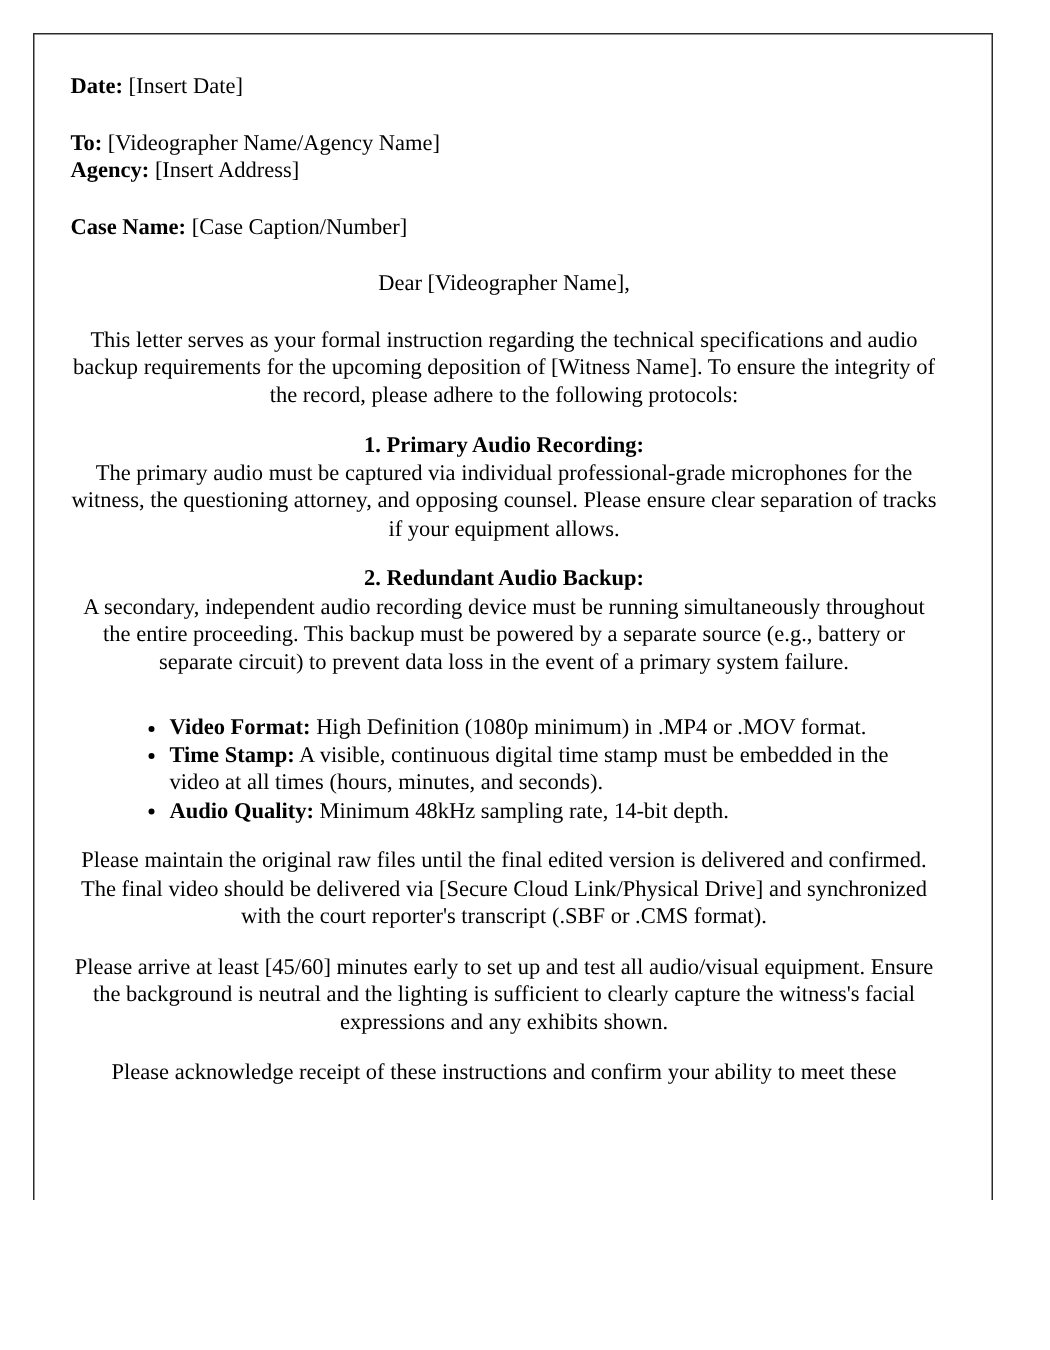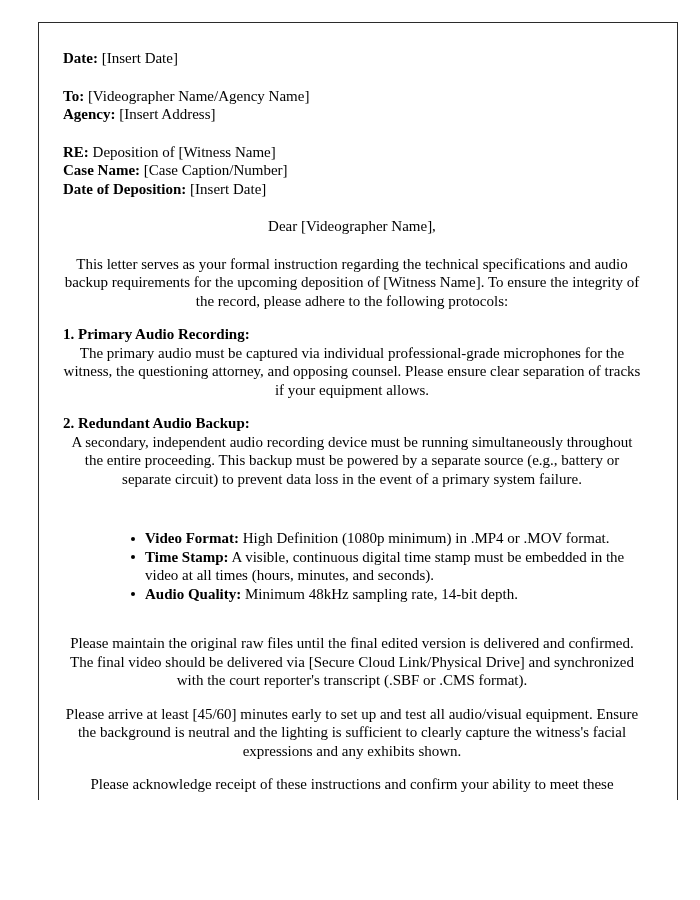--- a/index.html
+++ b/index.html
@@ -10,21 +10,21 @@
   body {
     width: 700px;
     height: 900px;
     font-family: "Liberation Serif", "DejaVu Serif", serif;
     color: #000000;
     overflow: hidden;
   }
 
   #page {
     position: absolute;
-    left: 38px;
+    left: 22px;
     top: 22px;
     width: 640px;
     height: 778px;
     border: 1px solid #2b2b2b;
     border-bottom: none;
     box-sizing: border-box;
     background: #ffffff;
     overflow: hidden;
   }
 
@@ -45,32 +45,33 @@
 
   .lbl {
     font-weight: bold;
   }
 
   .heading {
     font-size: 15px;
     line-height: 18.5px;
     font-weight: bold;
     margin: 0;
+    text-align: center;
   }
 
   .para {
     font-size: 15px;
     line-height: 18.5px;
     margin: 0;
     max-width: 580px;
     text-align: center;
   }
 
   ul.bullets {
-    margin: 16px;
+    margin: 0;
     padding: 0 0 0 52px;
     list-style: none;
     max-width: 600px;
   }
   ul.bullets li {
     font-size: 15px;
     line-height: 18.5px;
     position: relative;
     padding-left: 14px;
     margin: 0;
@@ -104,30 +105,22 @@
       <span>[Videographer Name/Agency Name]</span>
     </div>
     <div class="block">
       <span class="lbl">Agency:</span>
       <span>[Insert Address]</span>
     </div>
 
     <div class="gap-lg"></div>
 
     <div class="block">
-      <span class="lbl">RE:</span>
-      <span>Deposition of [Witness Name]</span>
-    </div>
-    <div class="block">
       <span class="lbl">Case Name:</span>
       <span>[Case Caption/Number]</span>
-    </div>
-    <div class="block">
-      <span class="lbl">Date of Deposition:</span>
-      <span>[Insert Date]</span>
     </div>
 
     <div class="gap-lg"></div>
 
     <div class="para">Dear [Videographer Name],</div>
 
     <div class="gap-lg"></div>
 
     <div class="para">This letter serves as your formal instruction regarding the technical specifications and audio backup requirements for the upcoming deposition of [Witness Name]. To ensure the integrity of the record, please adhere to the following protocols:</div>
 

